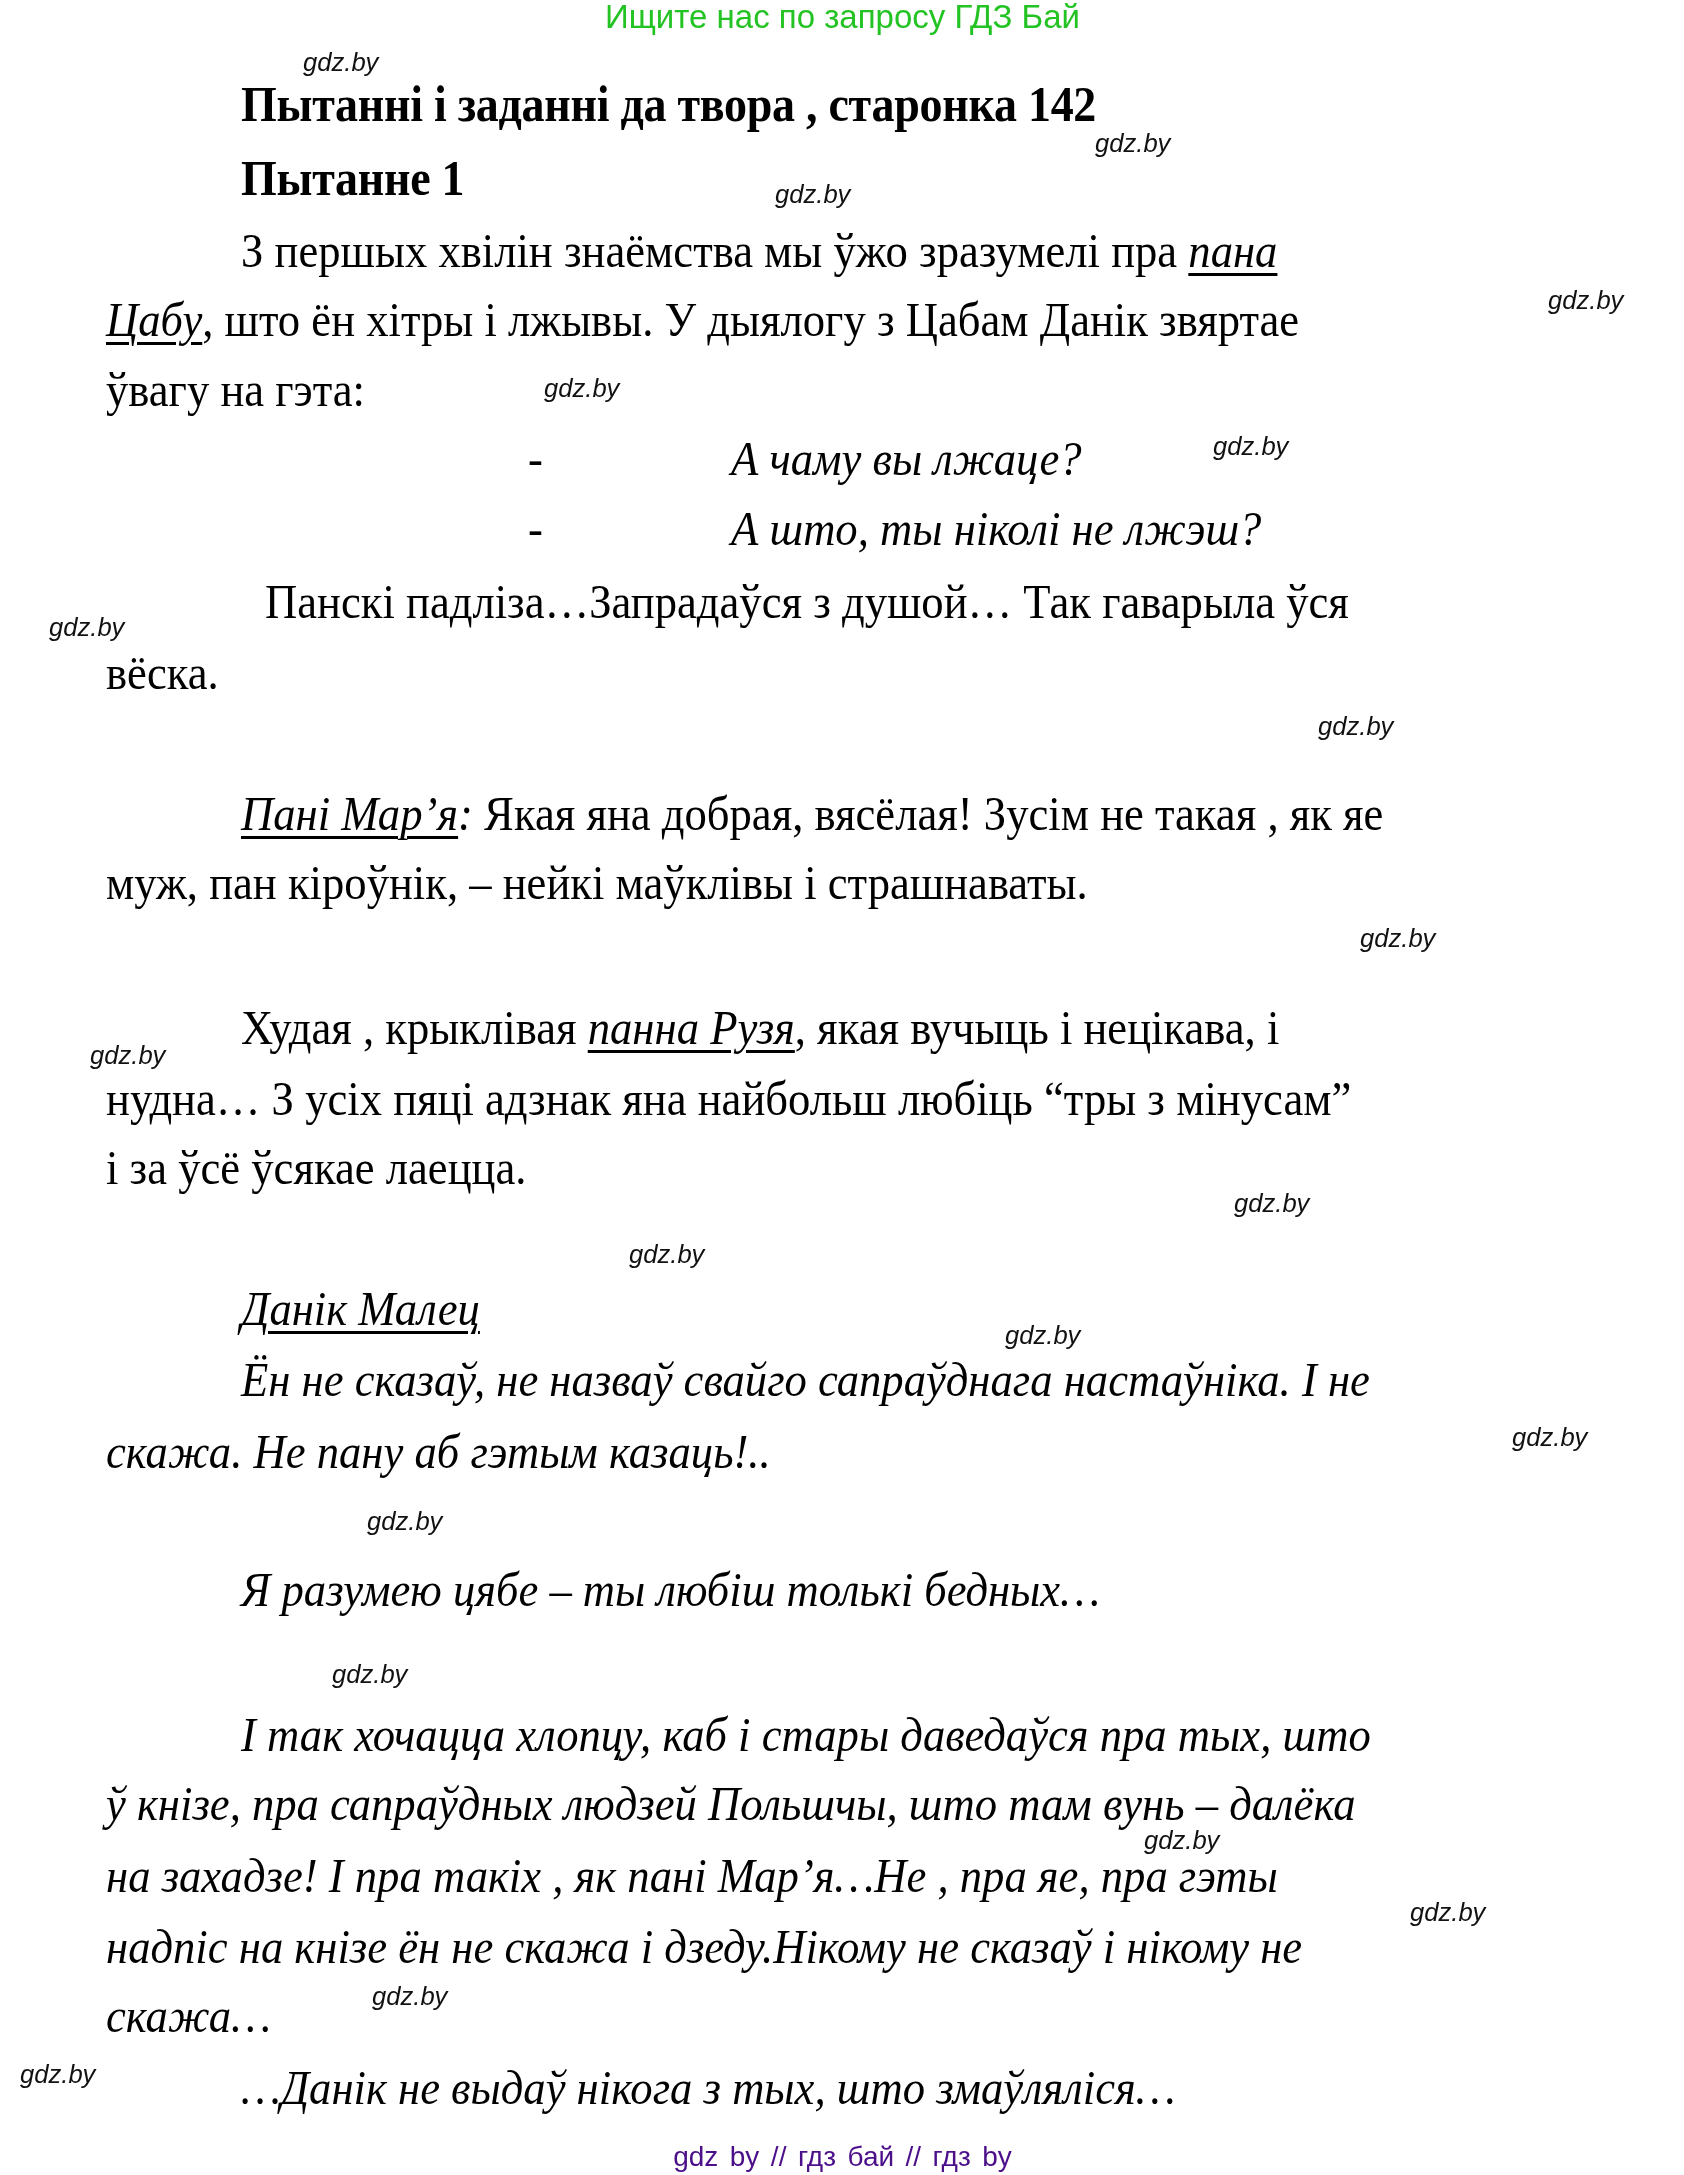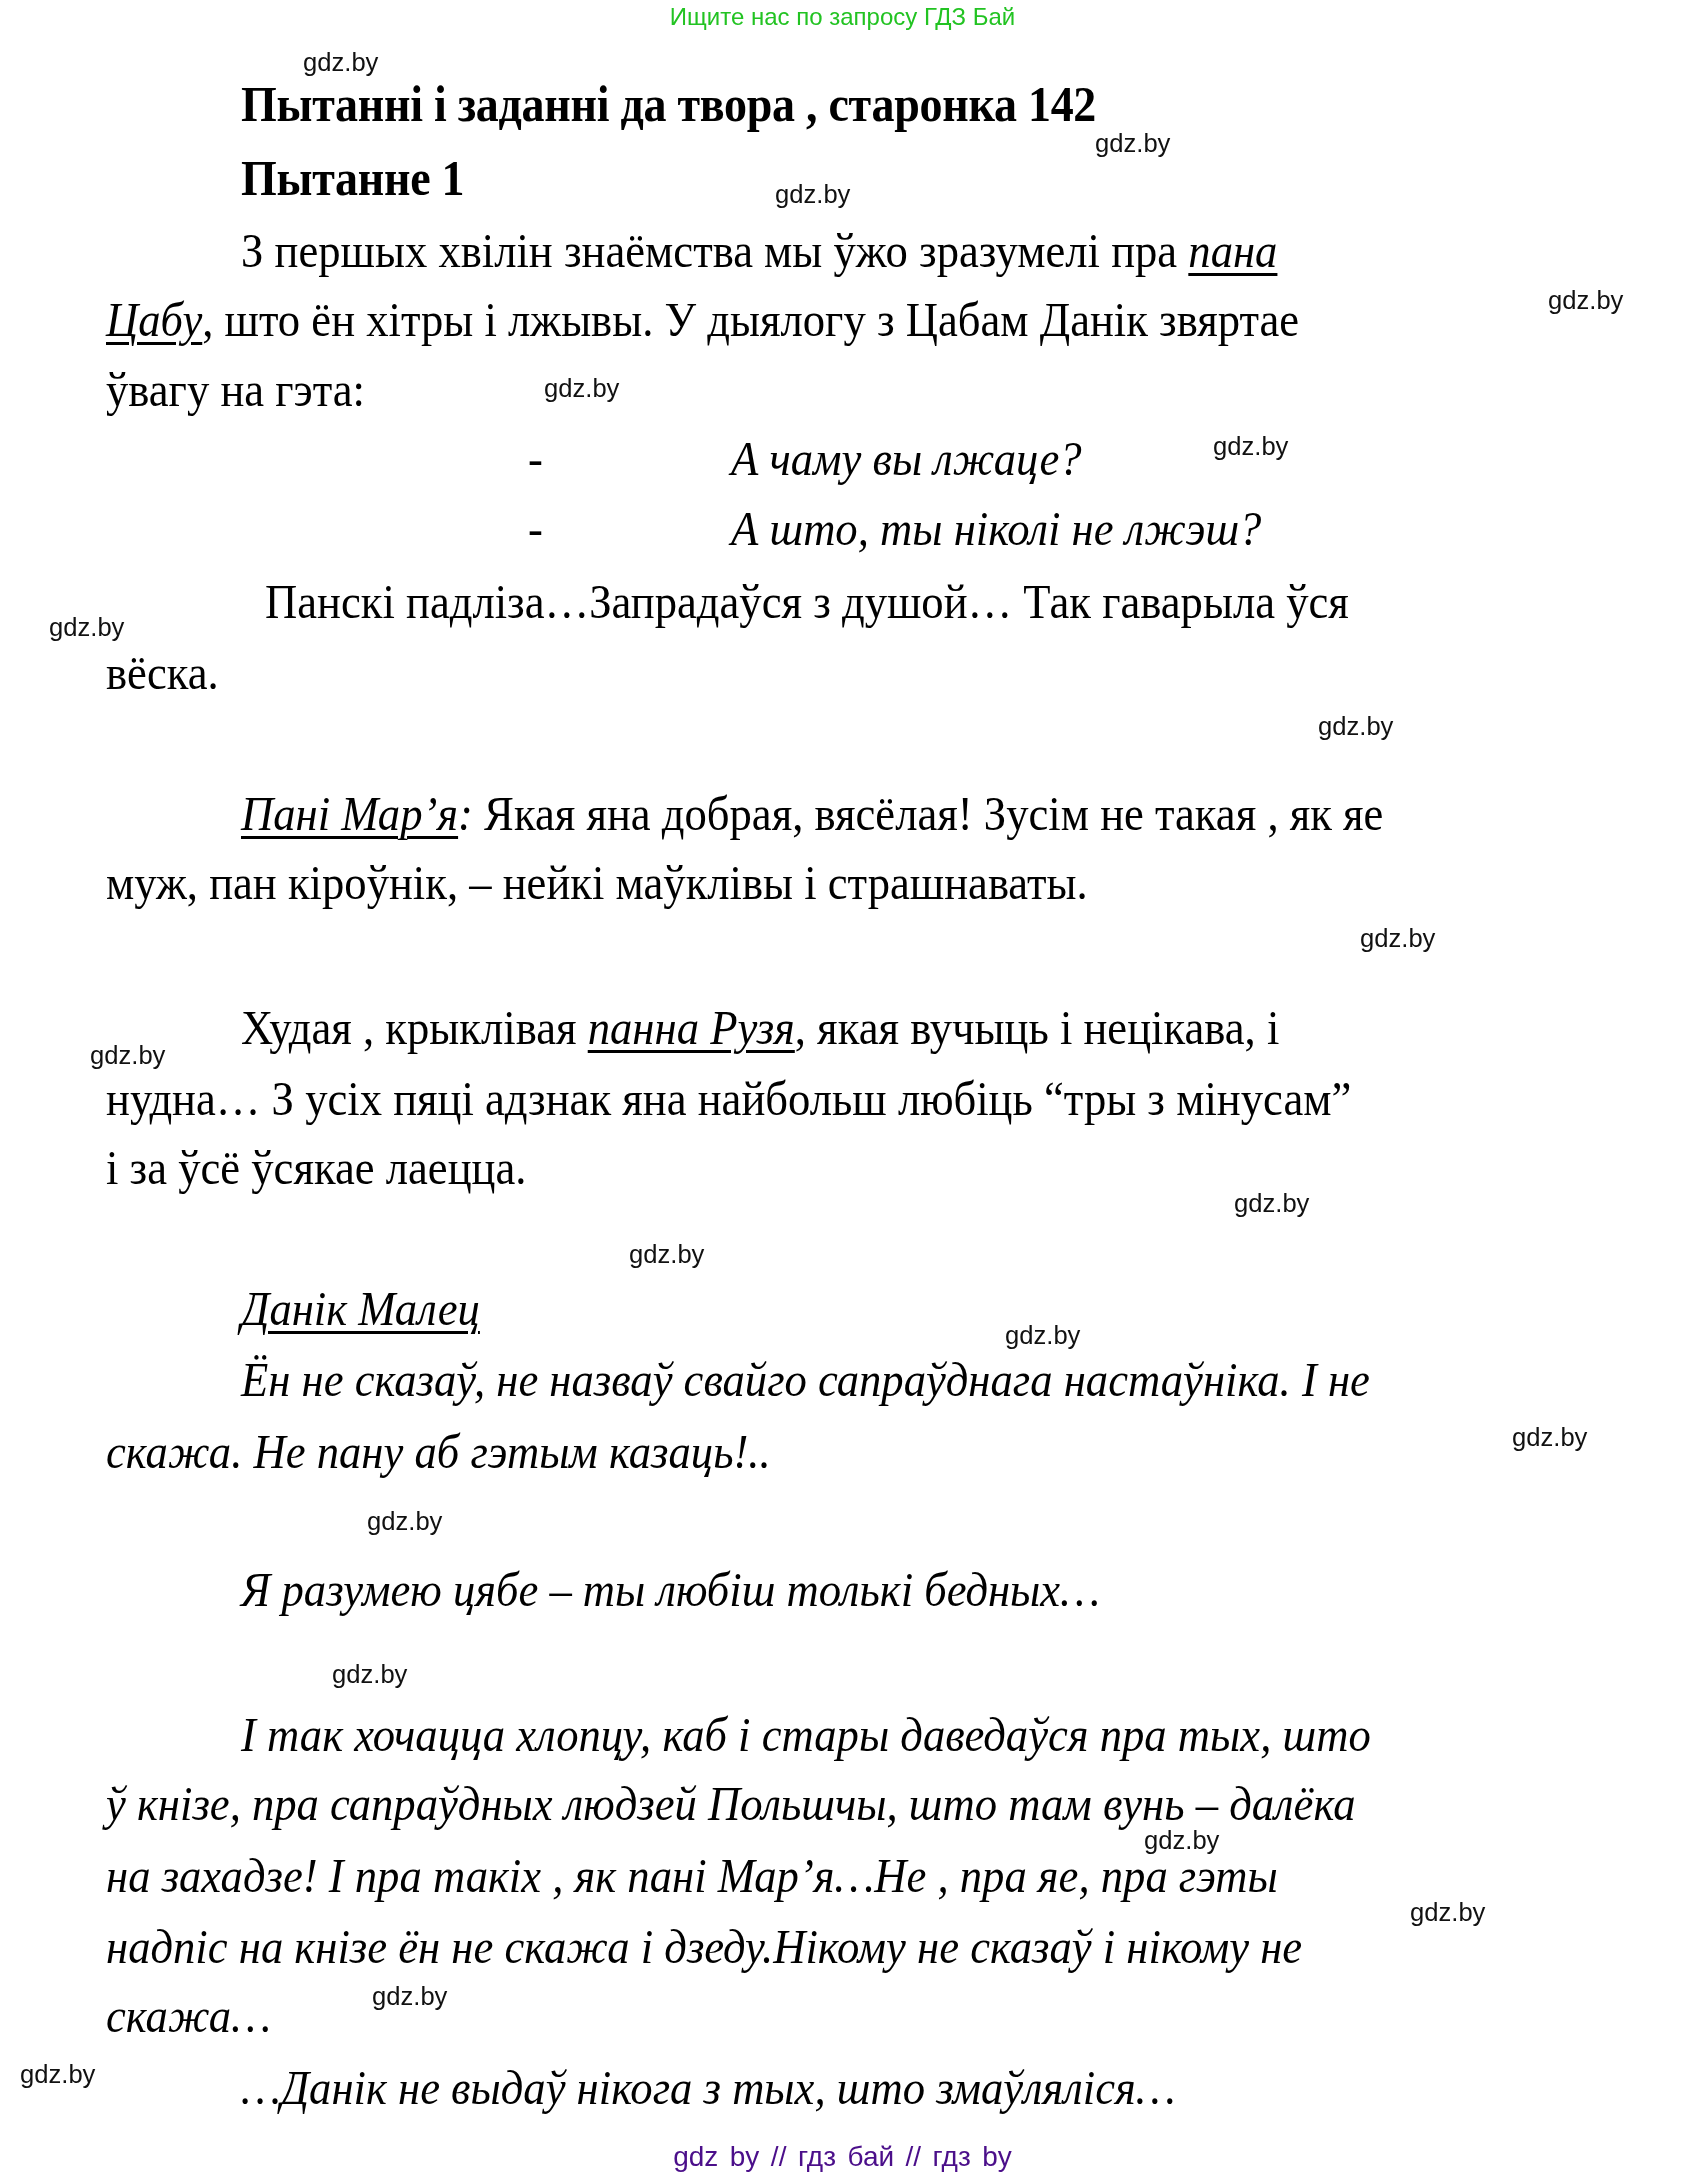--- a/index.html
+++ b/index.html
@@ -2,31 +2,32 @@
 <html style="font-size:14.6px"><head>
   <meta charset="utf-8">
   <style>
     html, body { margin: 0; padding: 0; background: #ffffff; }
     body {
       width: 1685px; height: 2176px; position: relative; overflow: hidden;
       font-family: "Liberation Serif", serif; color: #000;
     }
     .abs { position: absolute; white-space: nowrap; }
     .banner {
-      font-family: "Liberation Sans", sans-serif; font-size: 24px; color: #22c322;
+      font-family: "Liberation Sans", sans-serif; font-size: 33px; color: #22c322;
       top: 0px; left: 0; width: 1685px; text-align: center; line-height: 33px;
     }
     .footer {
       font-family: "Liberation Sans", sans-serif; font-size: 28px; color: #4b0f8a;
       top: 2138px; left: 0; width: 1685px; text-align: center; line-height: 37px;
       word-spacing: 3.7px;
     }
     .wm {
       font-family: "Liberation Sans", sans-serif; font-size: 25.6px; color: #111;
       line-height: 27.4px;
+      font-style: italic;
     }
     .title {
       font-weight: bold; font-size: 50px; line-height: 55px; letter-spacing: -0.3px;
       transform: scaleX(0.92); transform-origin: left center;
     }
     .line {
       font-size: 48px; line-height: 55px;
       transform: scaleX(0.93); transform-origin: left center;
     }
     .it { font-style: italic; }

